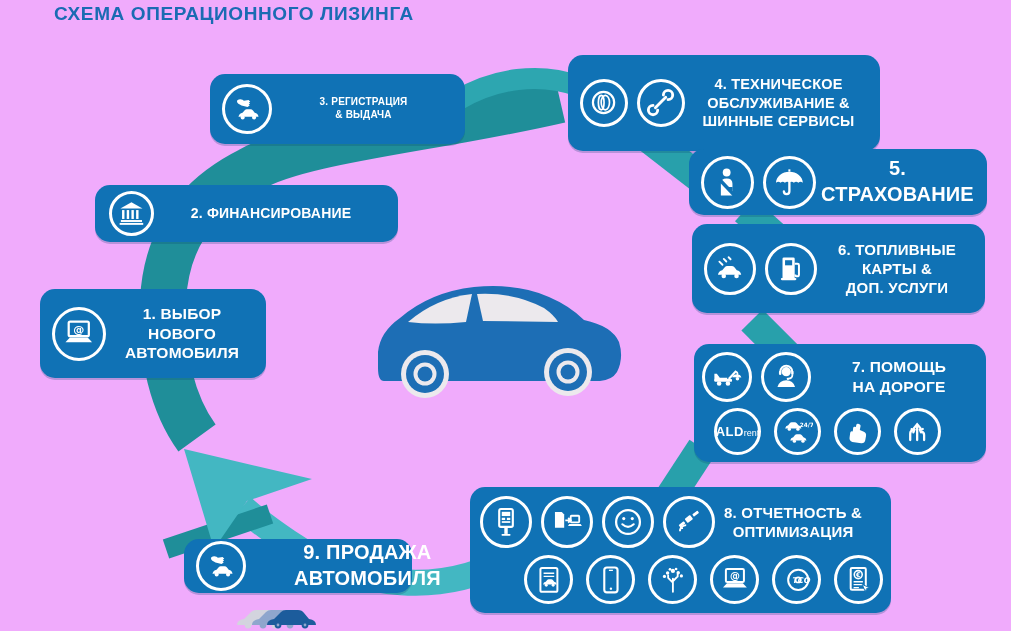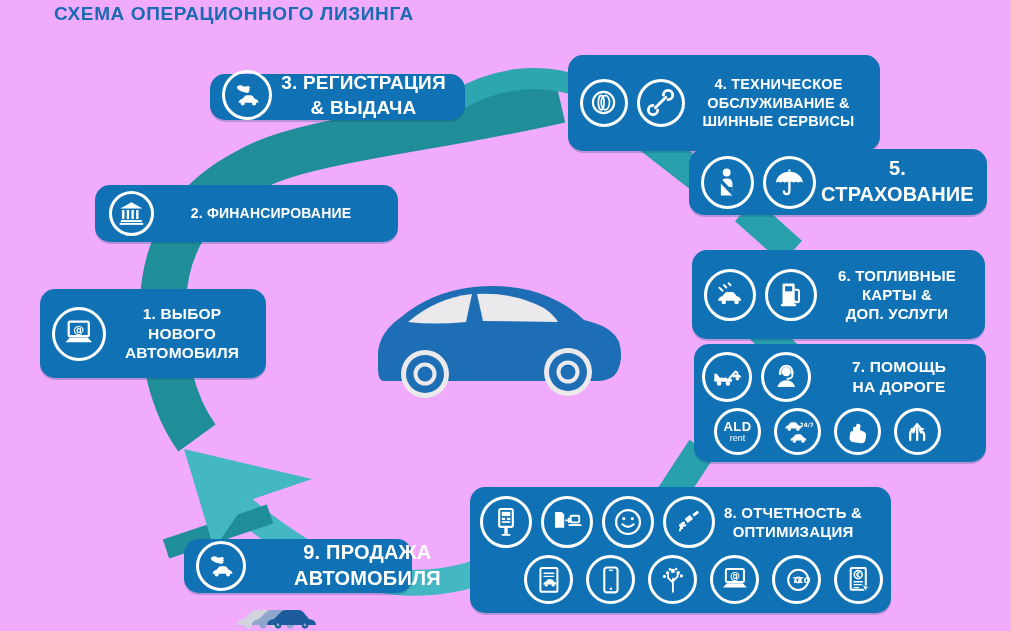--- a/index.html
+++ b/index.html
@@ -10,41 +10,41 @@
   .box{position:absolute;background:#1072b5;border-radius:15px;color:#fff;font-weight:bold;display:flex;align-items:center;z-index:2;box-sizing:border-box;box-shadow:0 2px 0 rgba(10,70,115,.25);}
   .lbl{white-space:pre-line;text-align:center;flex:1;line-height:1.28;letter-spacing:.2px;}
   .icn{border:3px solid #fff;border-radius:50%;display:flex;align-items:center;justify-content:center;box-sizing:border-box;flex:0 0 auto;}
   .icn svg{width:74%;height:74%;display:block;}
   .irow{display:flex;align-items:center;gap:9px;}
   
   .b1{left:40px;top:289px;width:226px;height:89px;padding:0 8px 0 12px;font-size:15.5px;}
   .b1 .icn{width:54px;height:54px;}
   .b2{left:95px;top:185px;width:303px;height:57px;padding:0 10px 0 14px;font-size:14px;}
   .b2 .icn{width:45px;height:45px;}
-  .b3{left:210px;top:74px;width:255px;height:46px;padding:0 10px 0 12px;font-size:19px;align-items:flex-end;}
+  .b3{left:210px;top:74px;width:255px;height:70px;padding:0 10px 0 12px;font-size:10px;}
   .b3 .icn{width:50px;height:50px;}
   .b4{left:568px;top:55px;width:312px;height:96px;padding:0 8px 0 12px;font-size:14.5px;}
   .b4 .icn{width:48px;height:48px;}
   .b5{left:689px;top:149px;width:298px;height:66px;padding:0 8px 0 12px;font-size:20px;}
   .b5 .icn{width:53px;height:53px;}
-  .b6{left:692px;top:250px;width:293px;height:89px;padding:0 8px 0 12px;font-size:15px;}
+  .b6{left:692px;top:224px;width:293px;height:89px;padding:0 8px 0 12px;font-size:15px;}
   .b6 .icn{width:52px;height:52px;}
   .b7{left:694px;top:344px;width:292px;height:118px;flex-direction:column;justify-content:center;gap:6px;padding:6px 8px;font-size:15.5px;align-items:stretch;}
   .b7 .r1 .icn{width:50px;height:50px;}
   .b7 .r2{margin-left:12px;gap:13px;}
   .b7 .r2 .icn{width:47px;height:47px;}
   .b8{left:470px;top:487px;width:421px;height:126px;flex-direction:column;justify-content:center;gap:7px;padding:6px 10px;font-size:15px;align-items:flex-start;}
   .b8 .r1 .icn{width:52px;height:52px;}
   .b8 .r2{margin-left:44px;gap:13px;}
   .b8 .r2 .icn{width:49px;height:49px;}
   .b9{left:184px;top:539px;width:228px;height:54px;padding:0 8px 0 12px;font-size:20px;gap:48px;}
   .b9 .icn{width:50px;height:50px;}
   #car{position:absolute;left:374px;top:280px;z-index:2;}
   #trail{position:absolute;left:233px;top:601px;z-index:2;}
-  .aldtxt{display:flex;flex-direction:column;align-items:center;line-height:1;}
+  .aldtxt{display:flex;align-items:flex-end;line-height:1;}
   .aldtxt b{font-size:13px;letter-spacing:.5px;}
   .aldtxt em{font-size:9px;font-style:normal;font-weight:normal;margin-top:1px;}
 </style>
 </head>
 <body>
 
 <div id="canvas">
   <h1 id="page-title">СХЕМА ОПЕРАЦИОННОГО ЛИЗИНГА</h1>
 
   <svg id="ring" width="1011" height="631">

